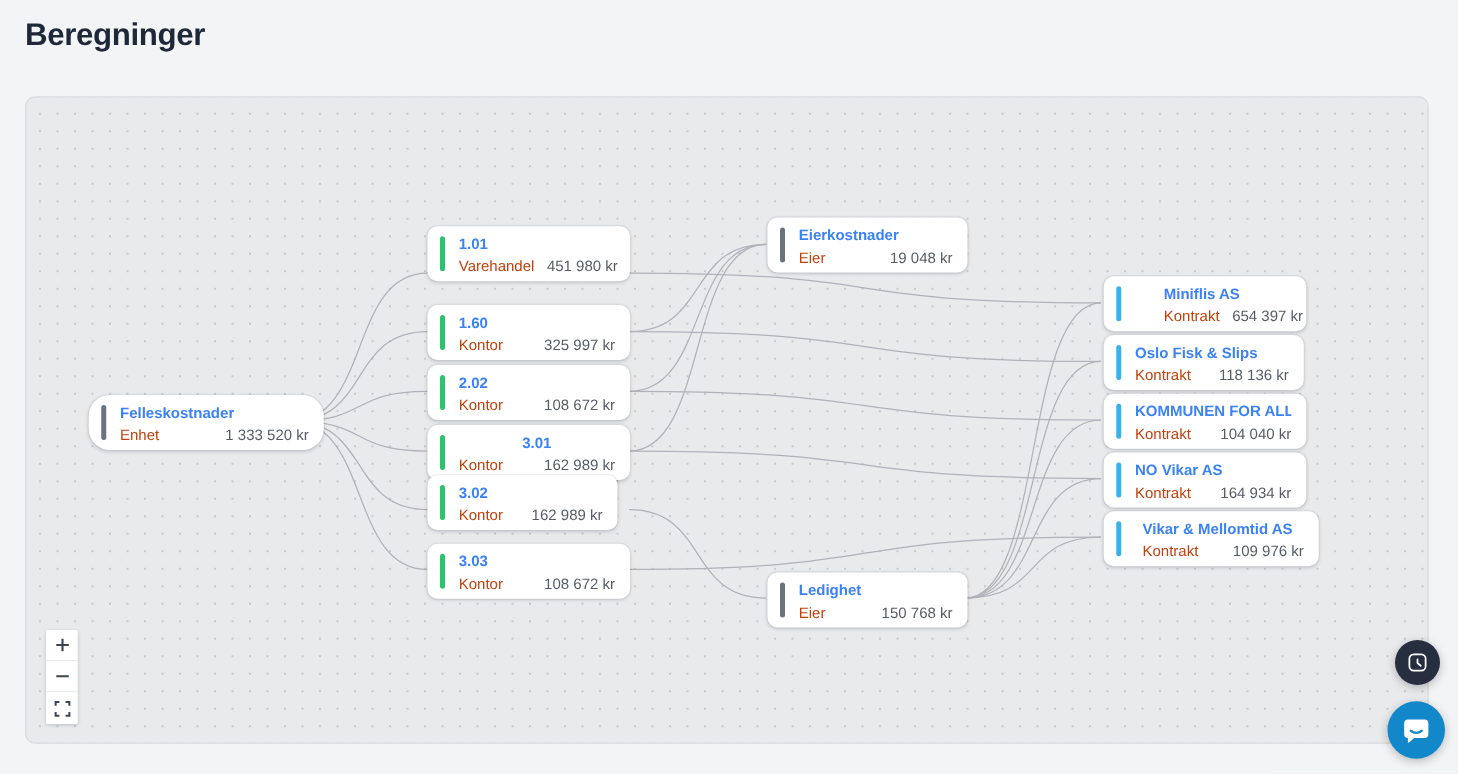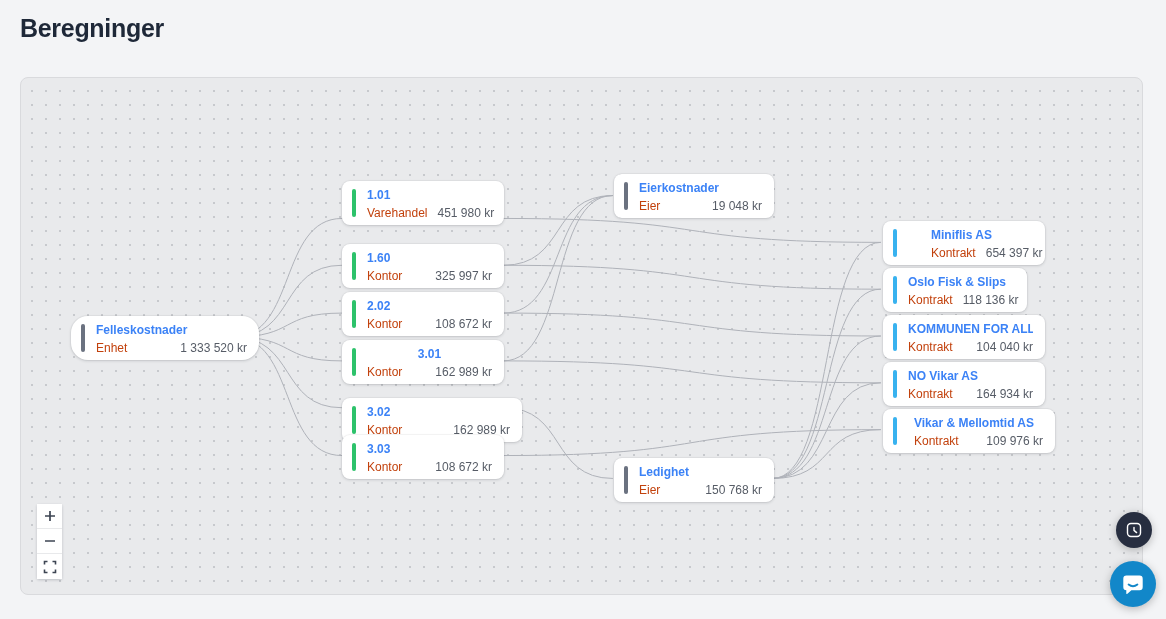--- a/index.html
+++ b/index.html
@@ -145,21 +145,21 @@
     </div>
   </div>
       <div class="node" style="left: 321px; top: 262px; width: 162px; text-align: center;">
     <span class="accent" style="background: rgb(45, 194, 107);"></span>
     <div class="node-title">3.01</div>
     <div class="row2">
       <span class="node-subtitle">Kontor</span>
       <span class="node-value">162 989 kr</span>
     </div>
   </div>
-      <div class="node" style="left: 321px; top: 320px; width: 180px;">
+      <div class="node" style="left: 321px; top: 302px; width: 152px;">
     <span class="accent" style="background: rgb(45, 194, 107);"></span>
     <div class="node-title">3.02</div>
     <div class="row2">
       <span class="node-subtitle">Kontor</span>
       <span class="node-value">162 989 kr</span>
     </div>
   </div>
       <div class="node" style="left: 321px; top: 357px; width: 162px;">
     <span class="accent" style="background: rgb(45, 194, 107);"></span>
     <div class="node-title">3.03</div>
@@ -185,21 +185,21 @@
     </div>
   </div>
       <div class="node" style="left: 862px; top: 143px; width: 162px; padding-left: 48px;">
     <span class="accent" style="background: rgb(56, 178, 239);"></span>
     <div class="node-title">Miniflis AS</div>
     <div class="row2">
       <span class="node-subtitle">Kontrakt</span>
       <span class="node-value">654 397 kr</span>
     </div>
   </div>
-      <div class="node" style="left: 862px; top: 190px; width: 144px;">
+      <div class="node" style="left: 862px; top: 190px; width: 160px;">
     <span class="accent" style="background: rgb(56, 178, 239);"></span>
     <div class="node-title">Oslo Fisk &amp; Slips</div>
     <div class="row2">
       <span class="node-subtitle">Kontrakt</span>
       <span class="node-value">118 136 kr</span>
     </div>
   </div>
       <div class="node" style="left: 862px; top: 237px; width: 162px;">
     <span class="accent" style="background: rgb(56, 178, 239);"></span>
     <div class="node-title">KOMMUNEN FOR ALLE KS</div>

